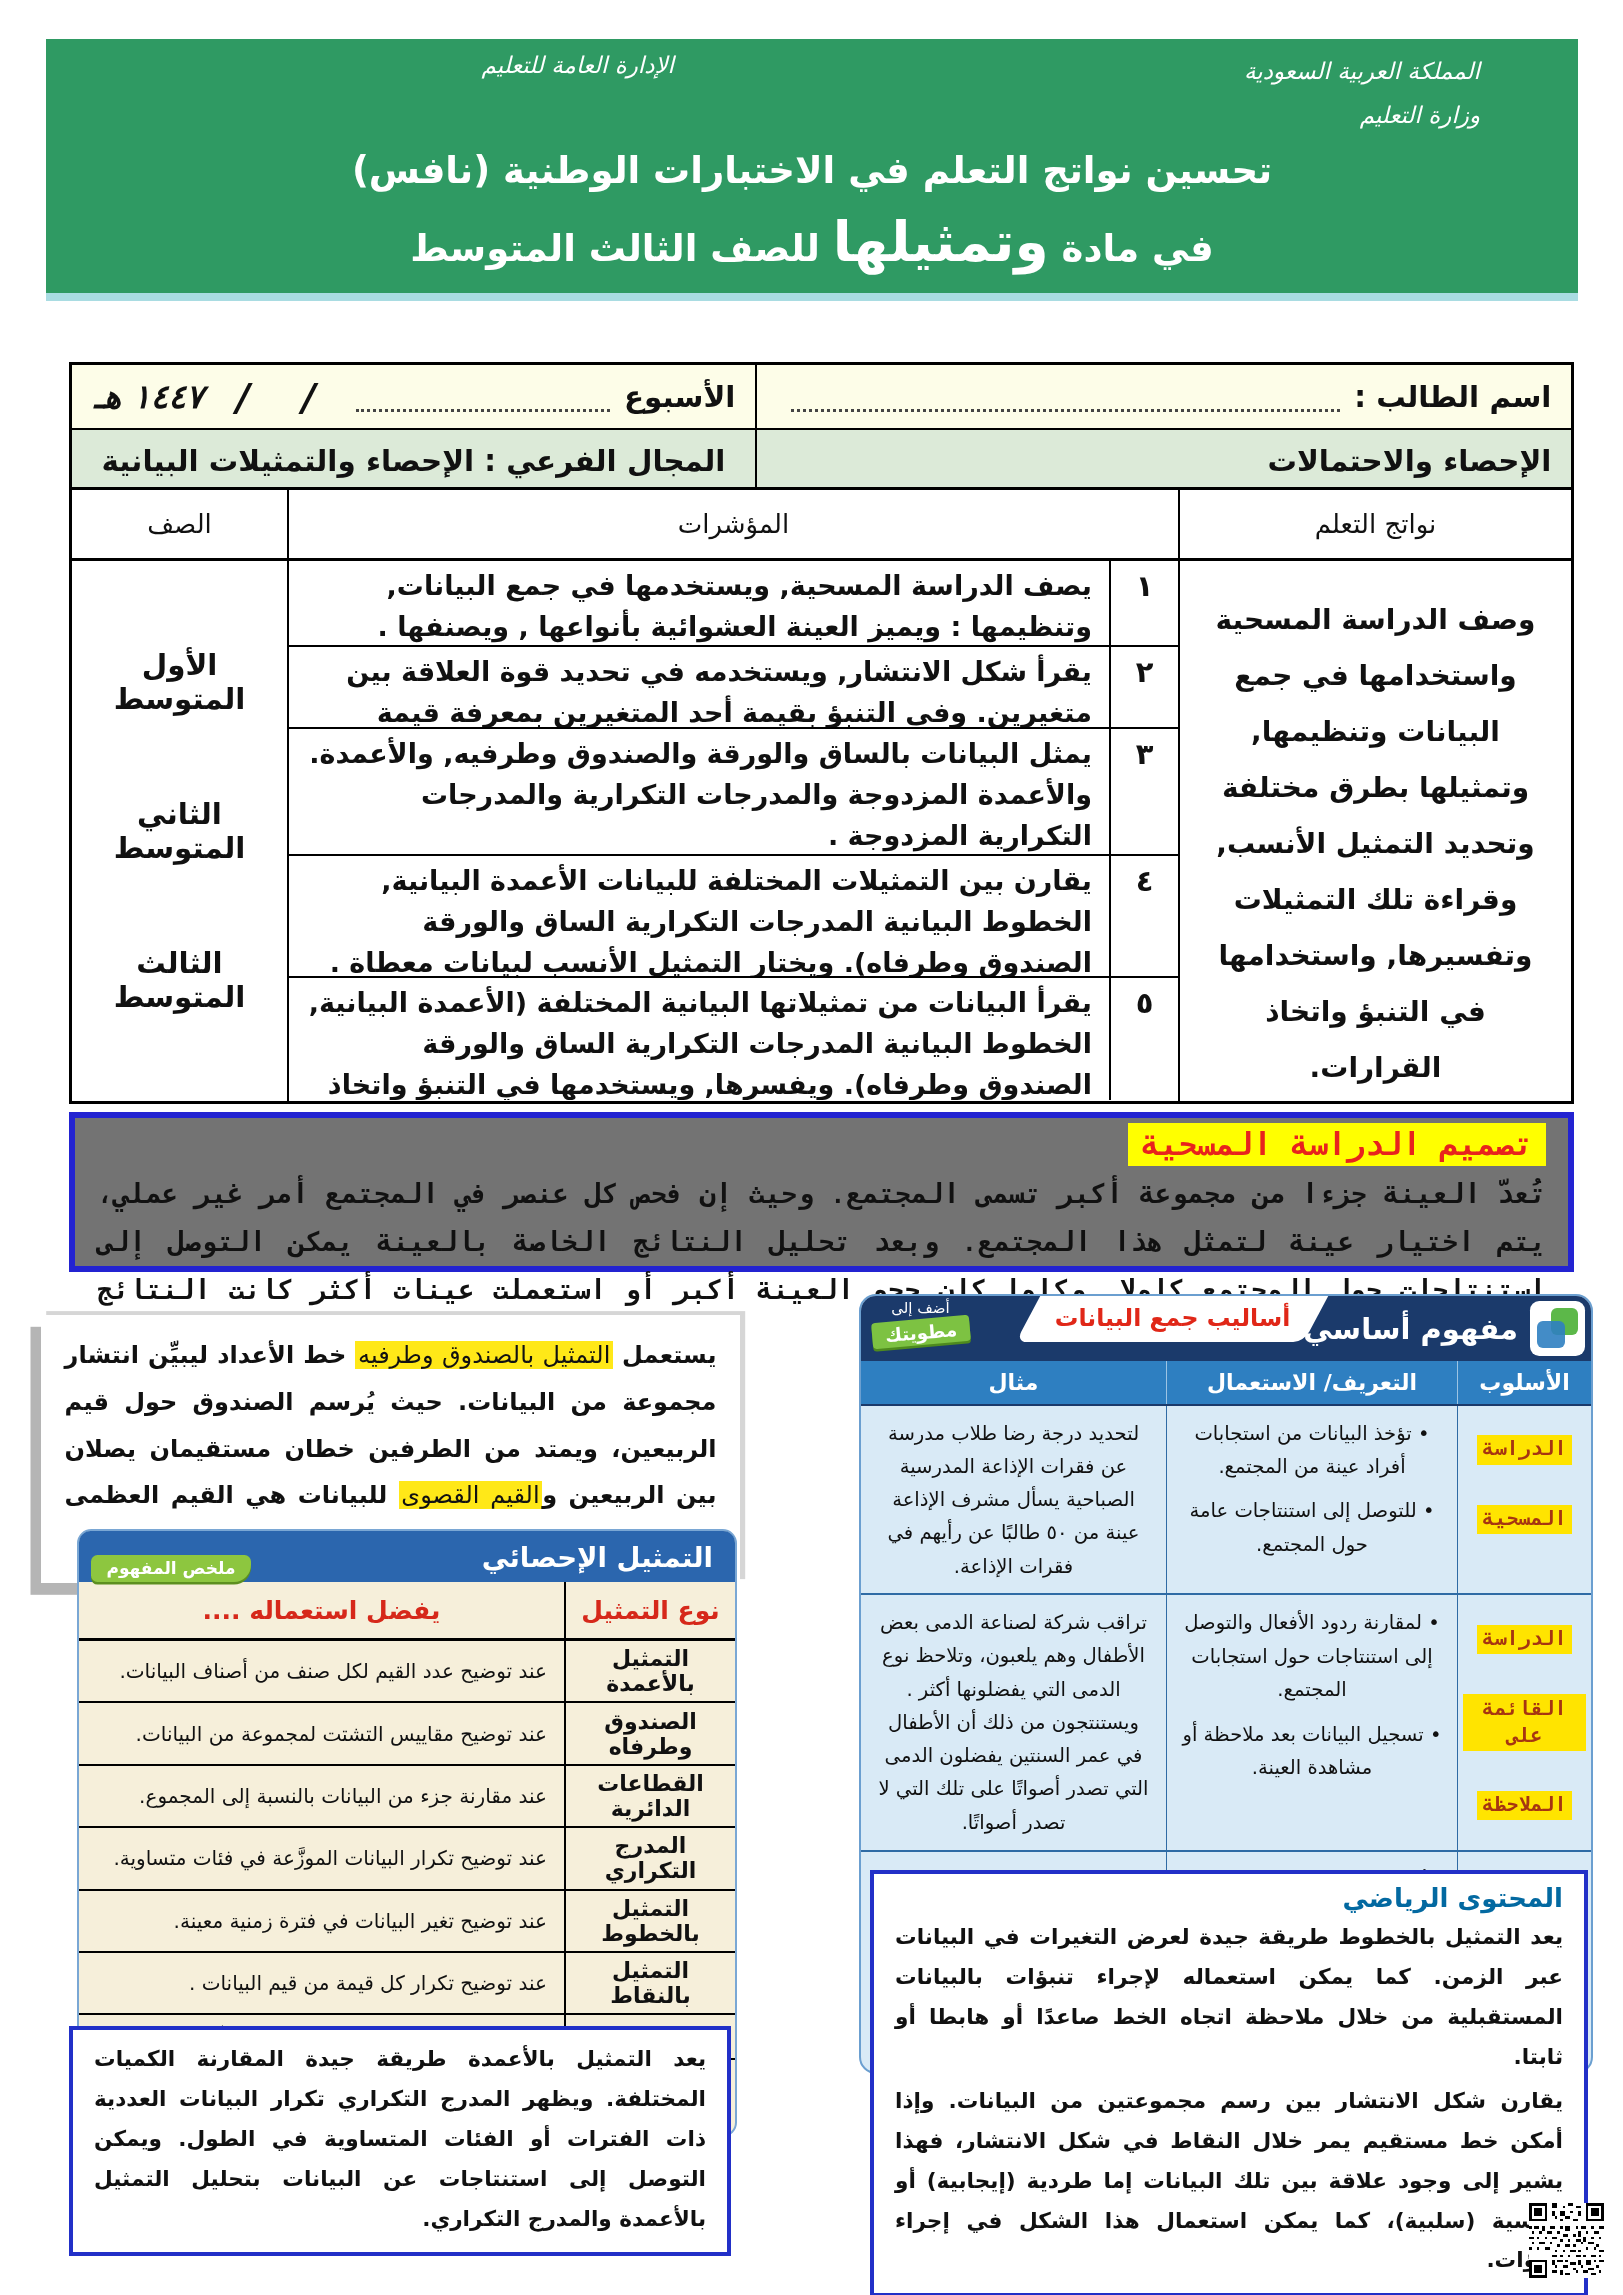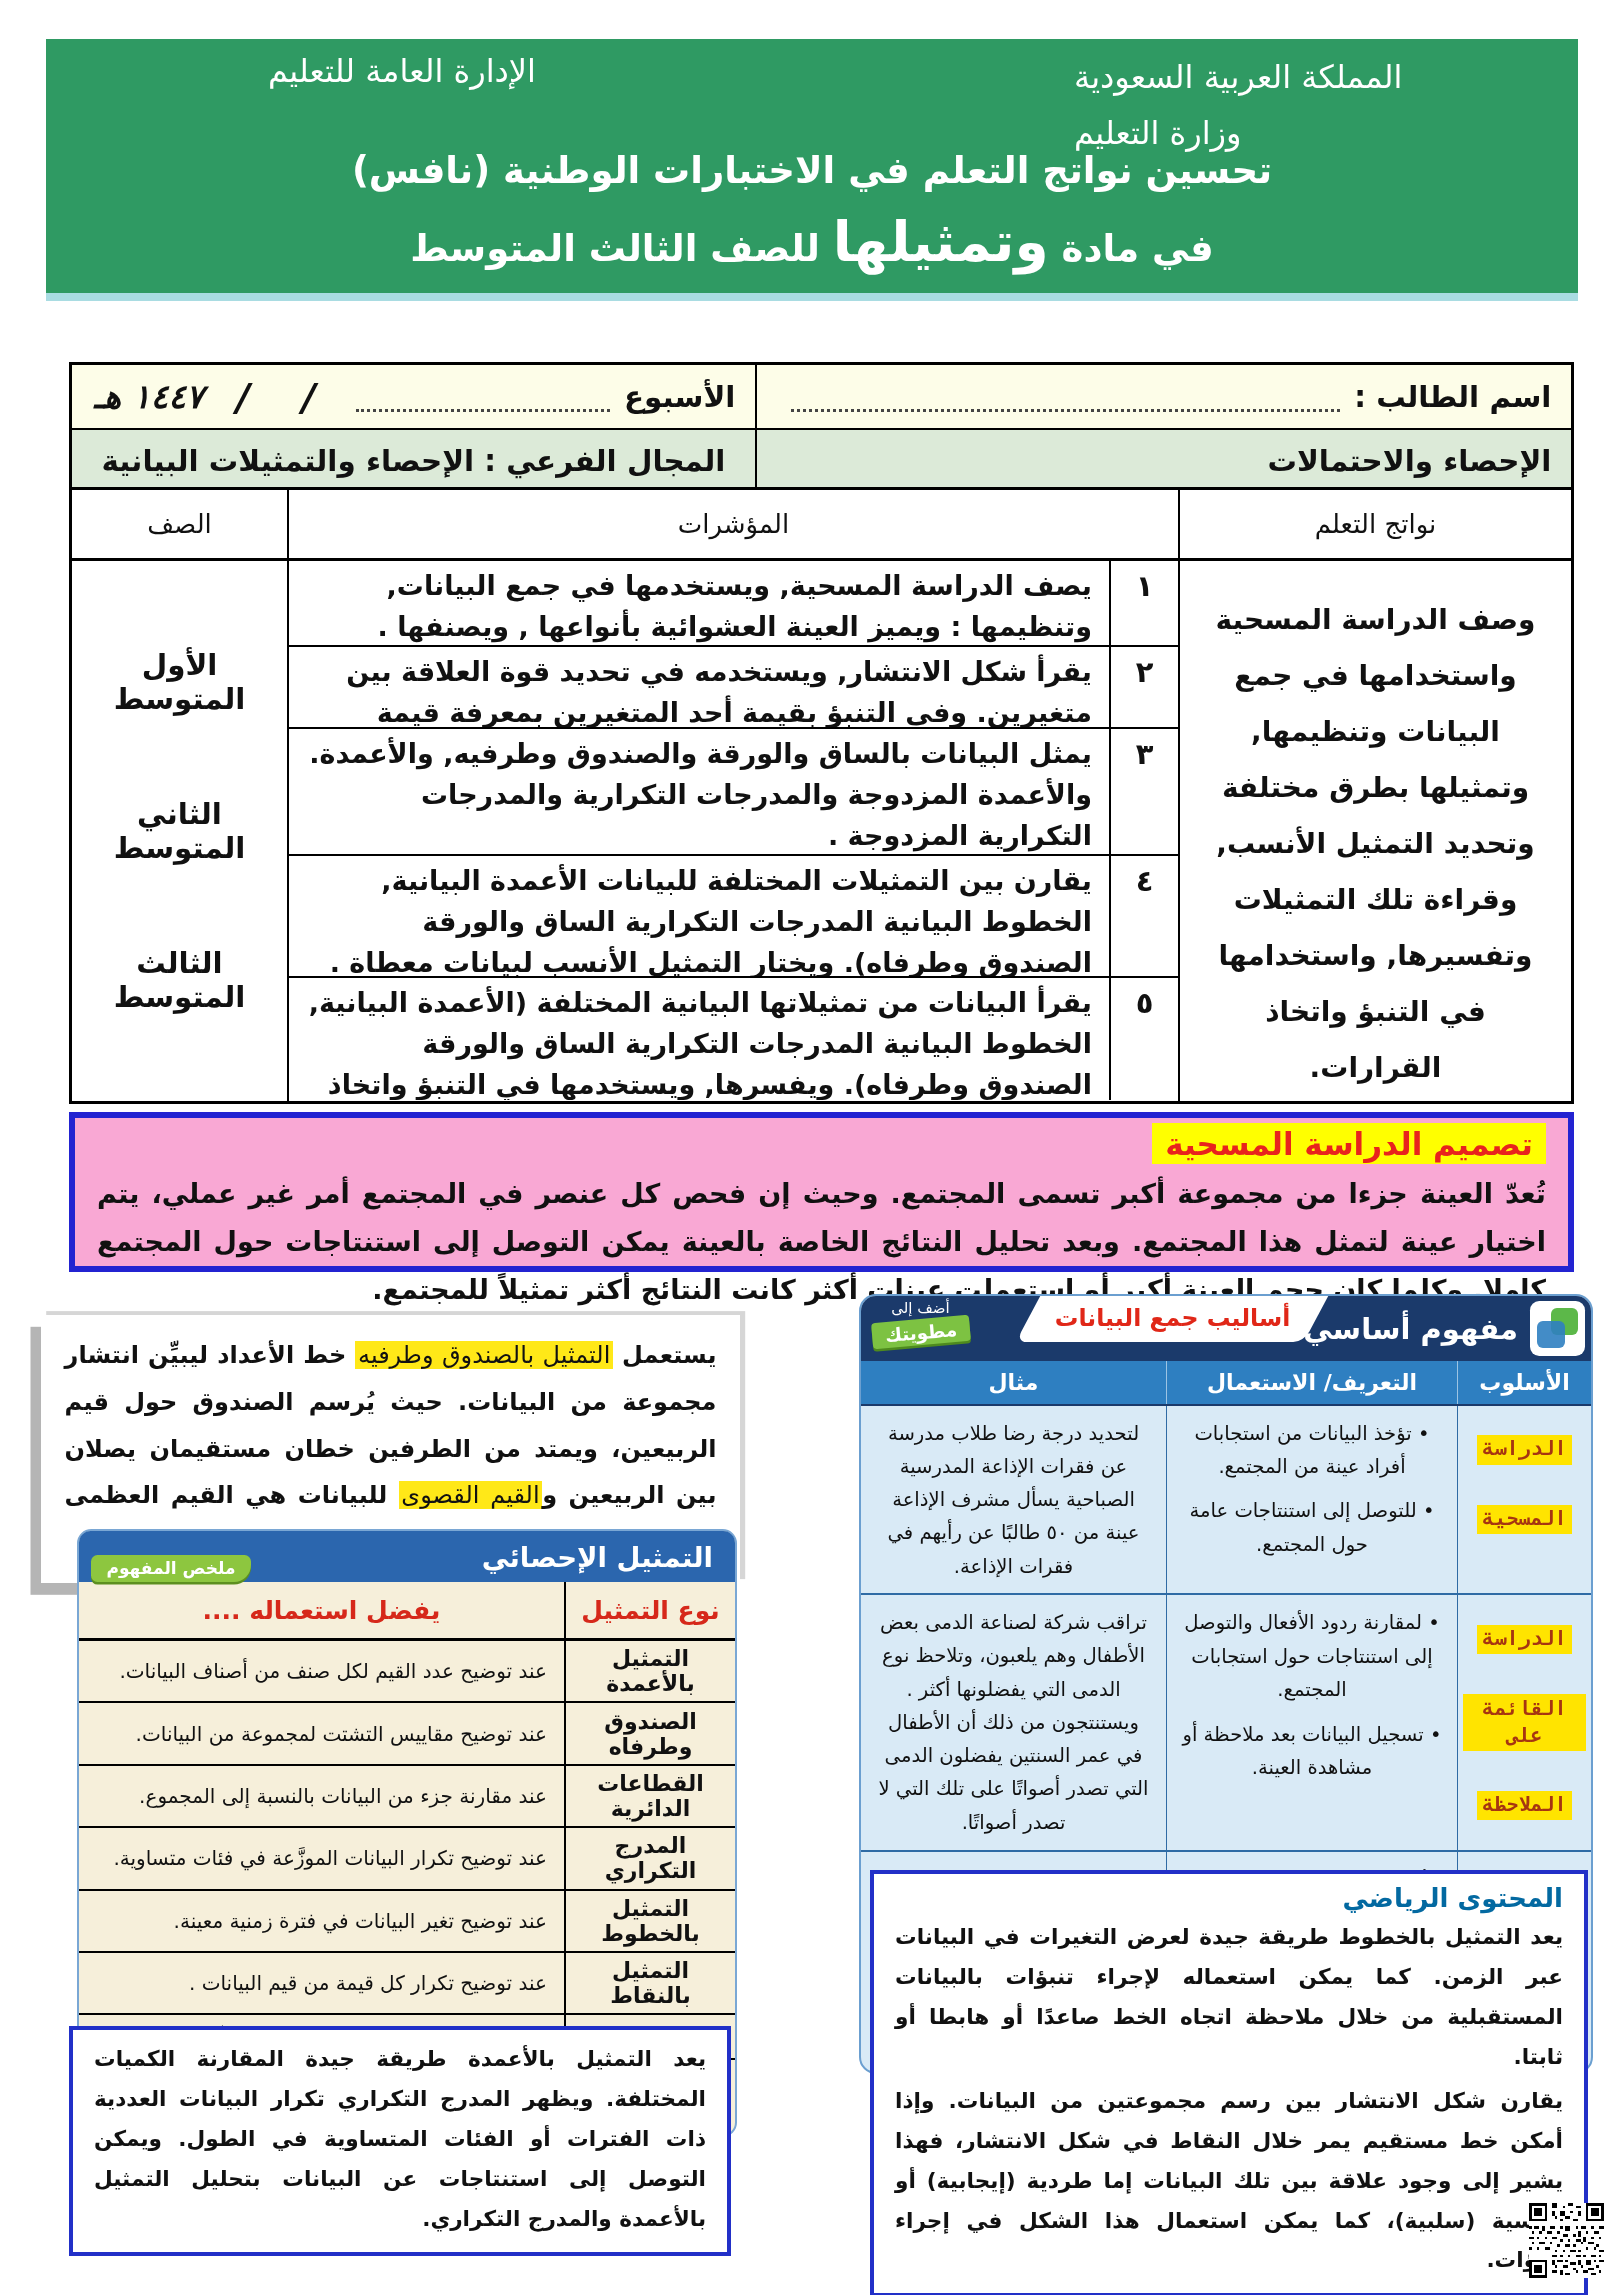--- a/index.html
+++ b/index.html
@@ -1,21 +1,21 @@
 <!DOCTYPE html>
 <html lang="ar" dir="rtl" style="font-size:10.5px"><head>
 <meta charset="utf-8">
 <style>
   html,body{margin:0;padding:0;background:#fff;}
   .page{position:relative;width:1623px;height:2295px;background:#fff;direction:rtl;
         font-family:"DejaVu Sans",sans-serif;color:#111;overflow:hidden;}
 
   
   .ghead{position:absolute;left:46px;top:39px;width:1532px;height:254px;background:#2f9a63;color:#fff;}
-  .org{position:absolute;text-align:left;font-size:32px;line-height:1.35;}
+  .org{position:absolute;text-align:right;font-size:23px;line-height:1.35;font-style:italic;}
   .org-right{right:98px;top:17px;width:406px;}
   .org-left{left:222px;top:10.5px;width:406px;}
   .org-line{margin-bottom:13px;}
   .gtitle1{position:absolute;top:110px;width:100%;text-align:center;font-size:37px;font-weight:bold;}
   .gtitle2{position:absolute;top:171px;width:100%;text-align:center;font-size:37px;font-weight:bold;}
   .subject{font-size:55px;font-weight:bold;}
   .hstrip{position:absolute;left:46px;top:293px;width:1532px;height:7.9px;background:#a9dce2;}
 
   
   .itable{position:absolute;left:69px;top:362px;width:1505px;display:grid;
@@ -40,21 +40,21 @@
   .mrows{display:grid;grid-template-rows:86px 82px 127px 122px 122px;}
   .mrow{display:grid;grid-template-columns:69px 1fr;border-bottom:2.6px solid #000;overflow:hidden;}
   .mrow.last{border-bottom:none;}
   .mnum{border-left:2px solid #000;display:flex;justify-content:center;padding-top:7.9px;font-size:29px;font-weight:bold;}
   .mtext{padding:3.9px 17px;font-size:27px;line-height:1.53;font-weight:600;display:flex;align-items:center;box-sizing:border-box;}
   .clsbody{display:flex;flex-direction:column;justify-content:space-evenly;align-items:center;
            text-align:center;font-size:29.4px;font-weight:bold;padding:6.5px;}
 
   
   .dbox{position:absolute;left:69px;top:1112px;width:1505px;height:160px;border:6.5px solid #2323d1;
-        background:#f9a8d4;padding:5.2px 22px;box-sizing:border-box;}
+        background:#737373;padding:5.2px 22px;box-sizing:border-box;font-family:Liberation Mono, monospace;}
   .dchip{width:fit-content;background:#ffff00;color:#e8231d;font-weight:bold;font-size:31px;padding:2.6px 13px;margin-bottom:5.2px;}
   .dtext{font-size:27px;font-weight:600;line-height:1.78;text-align:justify;}
 
   
   .nbox{position:absolute;left:41px;top:1315px;width:699px;min-height:194px;background:#fff;
         box-shadow:-10.5px 11.8px 0 #b5b5b5,5.2px -3.9px 0 #d6d6d6;padding:17px 23.6px;box-sizing:border-box;
         font-size:24px;line-height:1.95;font-weight:600;text-align:justify;}
   .hl{background:#ffe818;font-weight:normal;padding:0 2.6px;}
 
   

